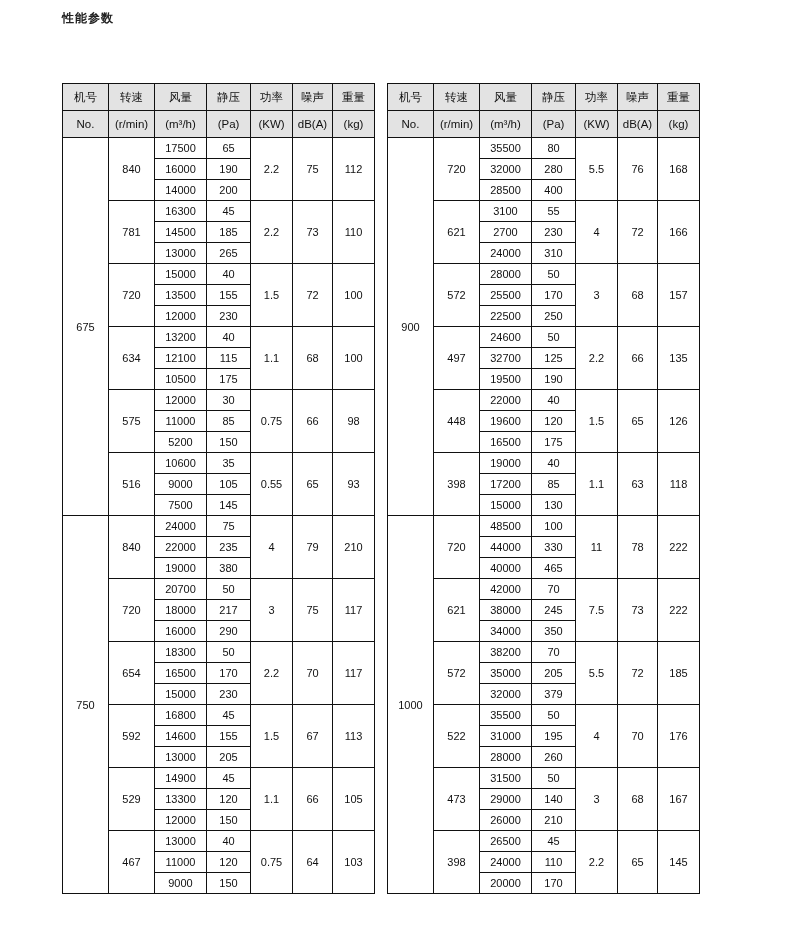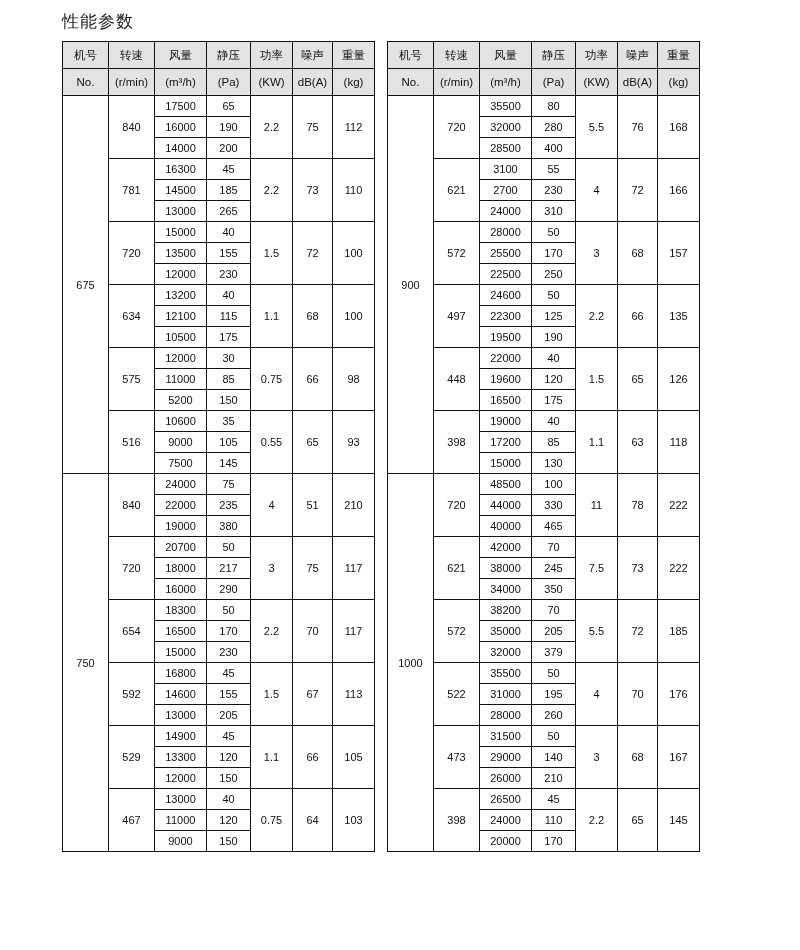--- a/index.html
+++ b/index.html
@@ -15,36 +15,37 @@
     position: relative;
   }
   .page {
     width: 800px;
     height: 950px;
     box-sizing: border-box;
     padding: 0 0 0 0;
     position: relative;
   }
   .title {
-    font-size: 17px;
-    font-weight: normal;
+    font-size: 12px;
+    font-weight: bold;
     color: #222;
     margin: 10px 0 8px 62px;
     letter-spacing: 1px;
   }
   .tables-wrap {
     display: flex;
     gap: 12px;
     padding-left: 62px;
     box-sizing: border-box;
   }
   table.perf {
     border-collapse: collapse;
     table-layout: fixed;
     font-size: 11px;
+    margin-top: 48px;
   }
   table.perf td, table.perf th {
     border: 1px solid #111;
     text-align: center;
     vertical-align: middle;
     padding: 0;
     font-weight: normal;
     background: #ffffff;
     height: 20px;
     line-height: 20px;
@@ -208,21 +209,21 @@
           <tr>
             <td>7500</td>
             <td>145</td>
           </tr>
           <tr class="sep-top">
             <td class="model" rowspan="18">750</td>
             <td class="rpm" rowspan="3">840</td>
             <td>24000</td>
             <td>75</td>
             <td rowspan="3">4</td>
-            <td rowspan="3">51</td>
+            <td rowspan="3">79</td>
             <td rowspan="3">210</td>
           </tr>
           <tr>
             <td class="shade">22000</td>
             <td class="shade">235</td>
           </tr>
           <tr>
             <td>19000</td>
             <td>380</td>
           </tr>
@@ -391,21 +392,21 @@
           </tr>
           <tr>
             <td class="rpm" rowspan="3">497</td>
             <td>24600</td>
             <td>50</td>
             <td rowspan="3">2.2</td>
             <td rowspan="3">66</td>
             <td rowspan="3">135</td>
           </tr>
           <tr>
-            <td class="shade">22300</td>
+            <td class="shade">32700</td>
             <td class="shade">125</td>
           </tr>
           <tr>
             <td>19500</td>
             <td>190</td>
           </tr>
           <tr>
             <td class="rpm" rowspan="3">448</td>
             <td>22000</td>
             <td>40</td>

